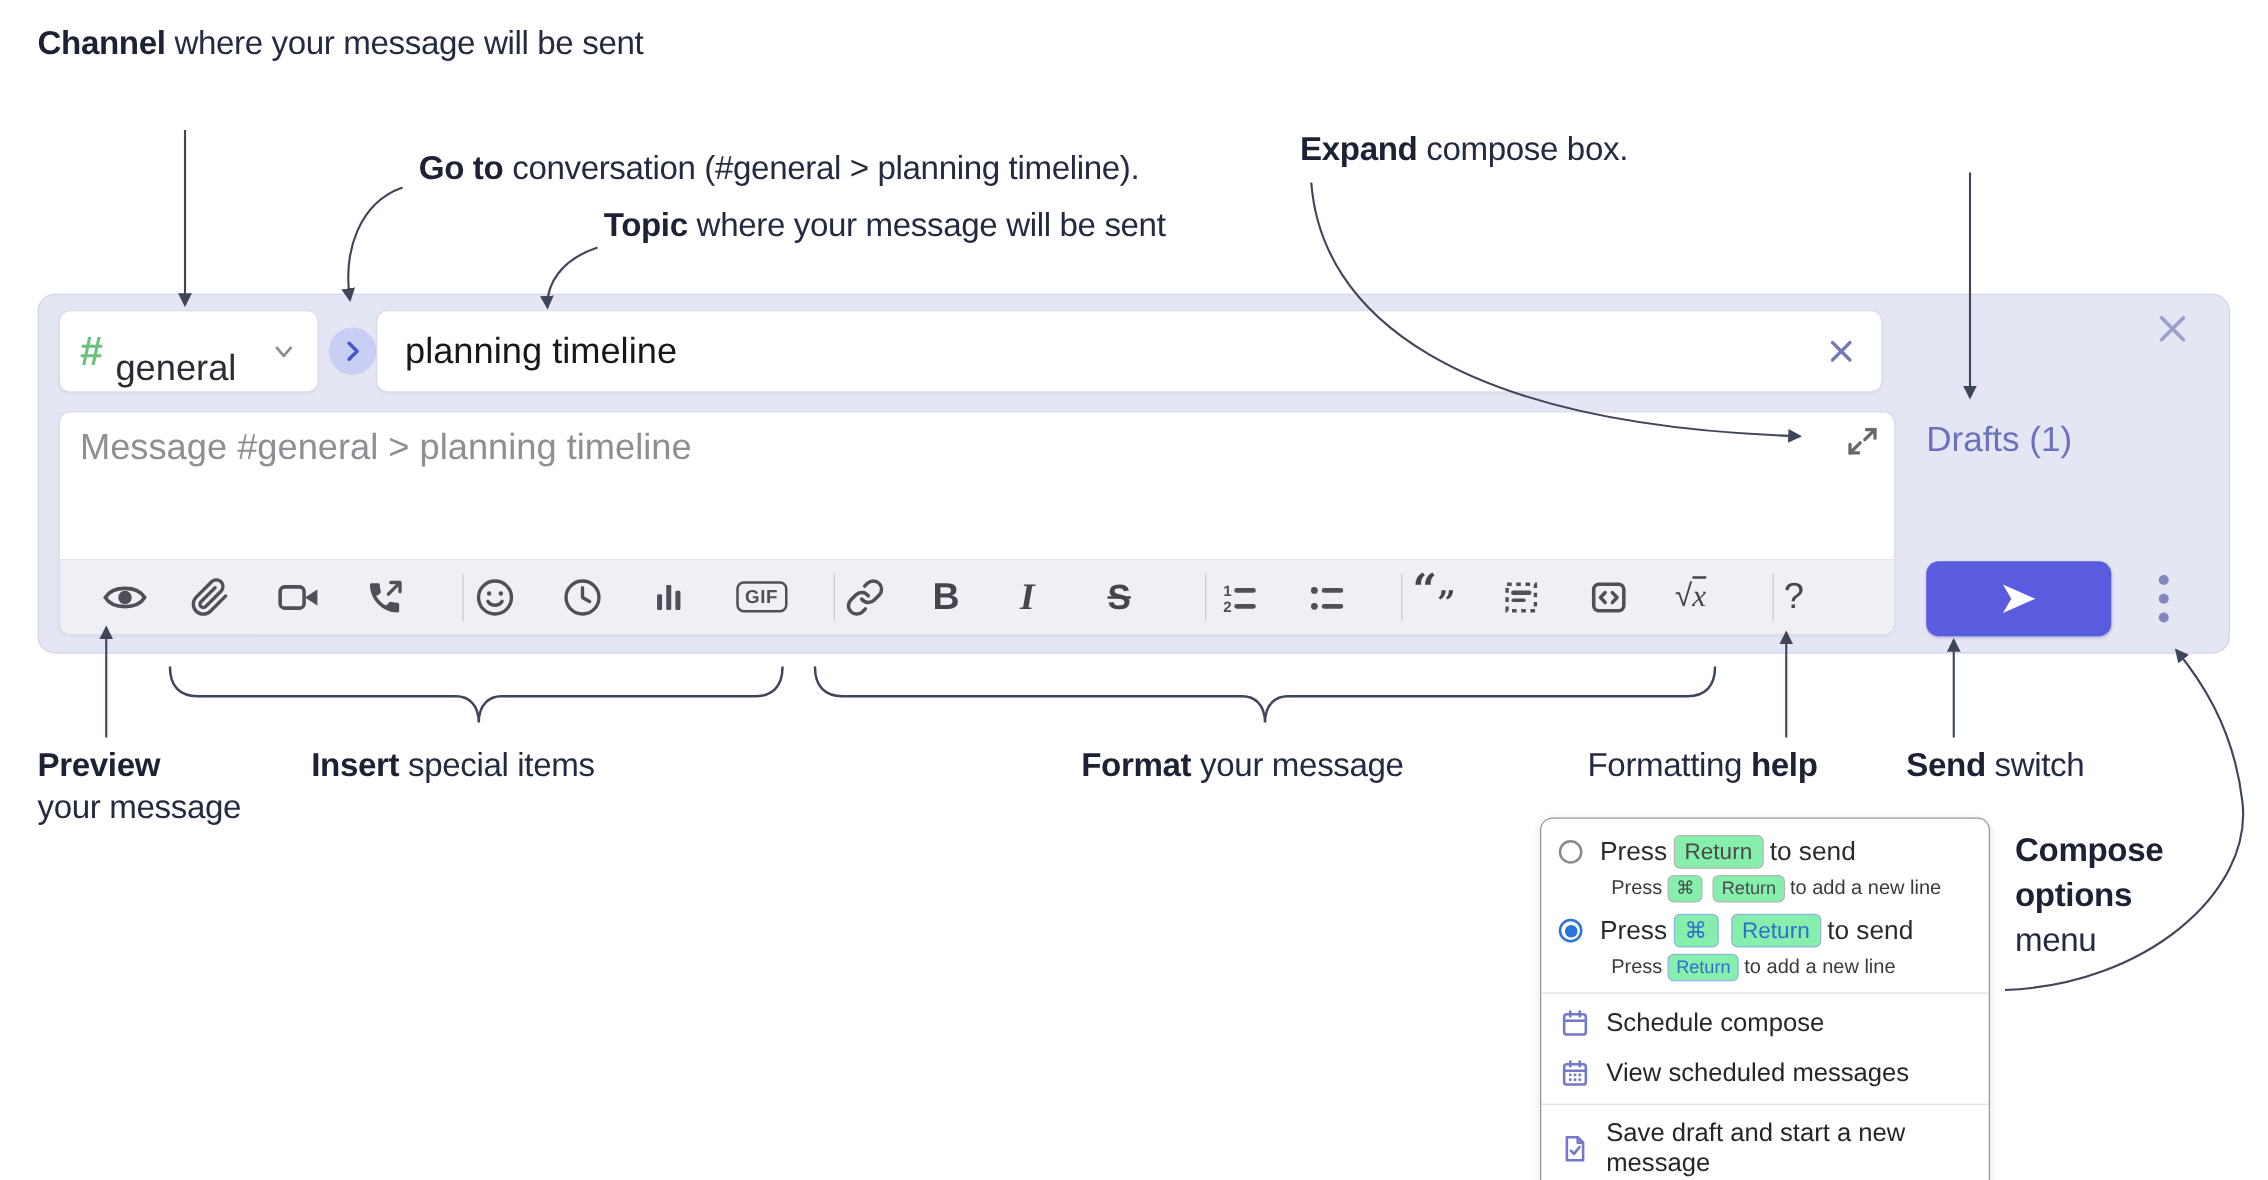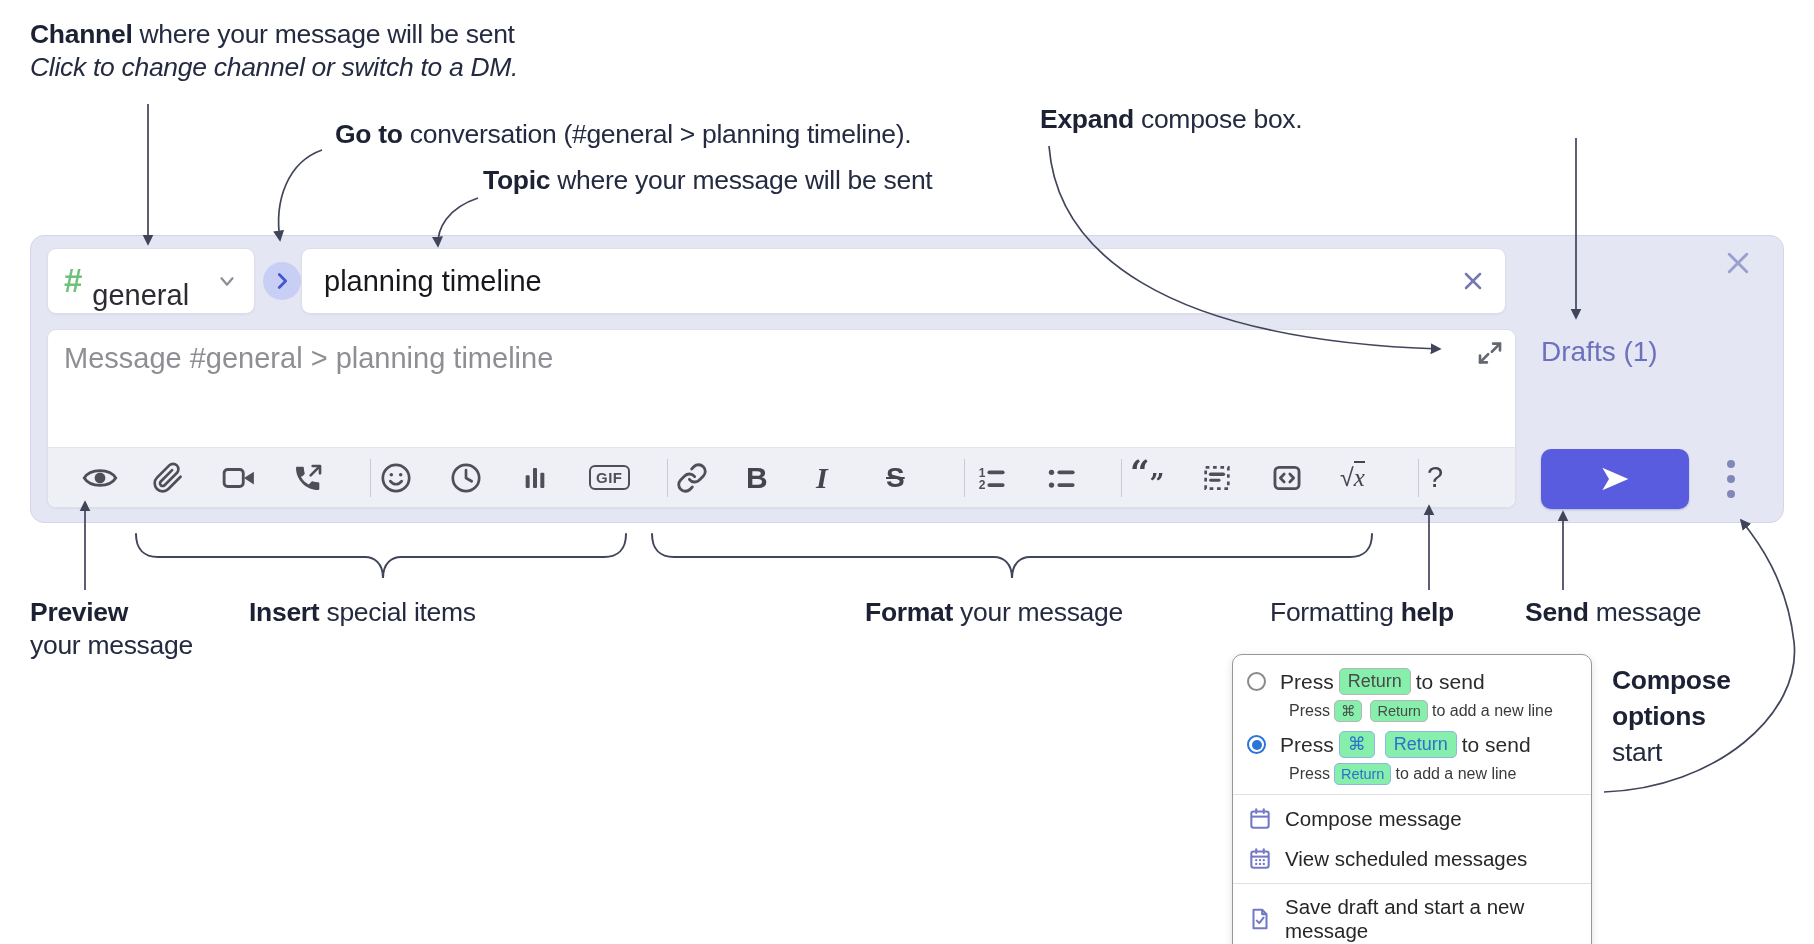--- a/index.html
+++ b/index.html
@@ -67,21 +67,20 @@
   .pitem{display:flex;align-items:center;padding:7px 14px;font-size:20.5px;color:#262626;cursor:pointer;}
   .pitem .picon{width:26px;height:26px;margin-right:12px;flex:none;}
 </style>
 </head>
 <body>
 
 <div id="canvas">
 
   <div class="note" style="left:30px;top:18px;">
     <div><b>Channel</b><span> where your message will be sent</span></div>
-    <div class="it">Click to change channel or switch to a DM.</div>
   </div>
   <div class="note" style="left:335px;top:118px;">
     <b>Go to</b><span> conversation (#general &gt; planning timeline).</span>
   </div>
   <div class="note" style="left:483px;top:164px;">
     <b>Topic</b><span> where your message will be sent</span>
   </div>
   <div class="note" style="left:1040px;top:103px;">
     <b>Expand</b><span> compose box.</span>
   </div>
@@ -92,26 +91,26 @@
   <div class="note" style="left:249px;top:596px;">
     <b>Insert</b><span> special items</span>
   </div>
   <div class="note" style="left:865px;top:596px;">
     <b>Format</b><span> your message</span>
   </div>
   <div class="note" style="left:1270px;top:596px;">
     <span>Formatting </span><b>help</b>
   </div>
   <div class="note" style="left:1525px;top:596px;">
-    <b>Send</b><span> message</span>
+    <b>Send</b><span> switch</span>
   </div>
   <div class="note" style="left:1612px;top:662px;line-height:36px;">
     <div><b>Compose</b></div>
     <div><b>options</b></div>
-    <div>start</div>
+    <div>menu</div>
   </div>
 
   <div id="composebox">
 
     <div class="whitefield" id="channel-pill">
       <span class="hash">#</span>
       <span class="chname">general</span>
       <svg width="22" height="22" viewBox="0 0 24 24">
         <polyline points="6,9 12,16 18,9" fill="none" stroke="#8d8d98" stroke-width="2.4" stroke-linecap="round" stroke-linejoin="round"></polyline>
       </svg>
@@ -299,21 +298,21 @@
       <span>to add a new line</span>
     </div>
     <div class="pdiv"></div>
     <div class="pitem">
       <svg class="picon" viewBox="0 0 24 24">
         <rect x="4" y="5" width="16" height="15" rx="2" fill="none" stroke="#7479c7" stroke-width="1.9"></rect>
         <line x1="4" y1="9.8" x2="20" y2="9.8" stroke="#7479c7" stroke-width="1.9"></line>
         <line x1="8.5" y1="3" x2="8.5" y2="6.5" stroke="#7479c7" stroke-width="1.9" stroke-linecap="round"></line>
         <line x1="15.5" y1="3" x2="15.5" y2="6.5" stroke="#7479c7" stroke-width="1.9" stroke-linecap="round"></line>
       </svg>
-      <span>Compose message</span>
+      <span>Schedule compose</span>
     </div>
     <div class="pitem">
       <svg class="picon" viewBox="0 0 24 24">
         <rect x="4" y="5" width="16" height="15" rx="2" fill="none" stroke="#7479c7" stroke-width="1.9"></rect>
         <line x1="4" y1="9.8" x2="20" y2="9.8" stroke="#7479c7" stroke-width="1.9"></line>
         <line x1="8.5" y1="3" x2="8.5" y2="6.5" stroke="#7479c7" stroke-width="1.9" stroke-linecap="round"></line>
         <line x1="15.5" y1="3" x2="15.5" y2="6.5" stroke="#7479c7" stroke-width="1.9" stroke-linecap="round"></line>
         <circle cx="8.5" cy="13" r="1.1" fill="#7479c7"></circle>
           <circle cx="12" cy="13" r="1.1" fill="#7479c7"></circle>
           <circle cx="15.5" cy="13" r="1.1" fill="#7479c7"></circle>

